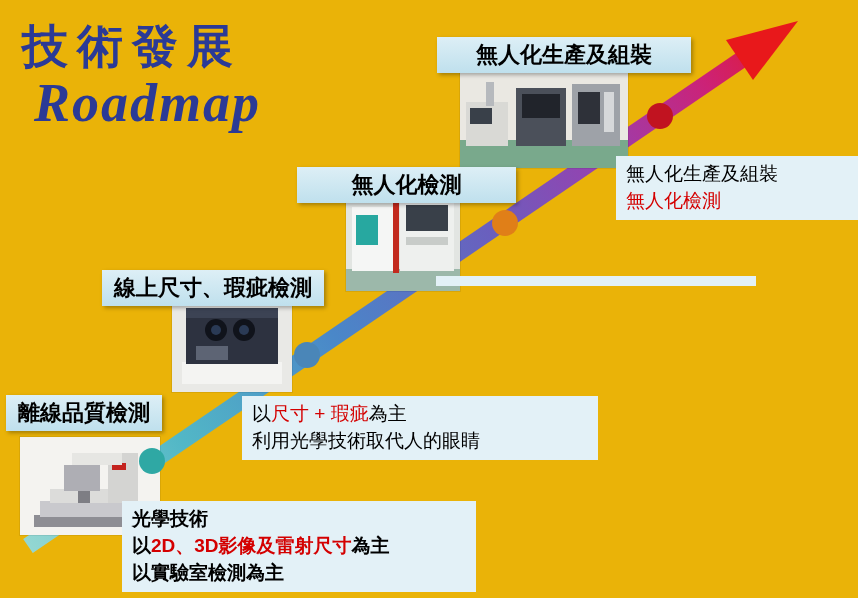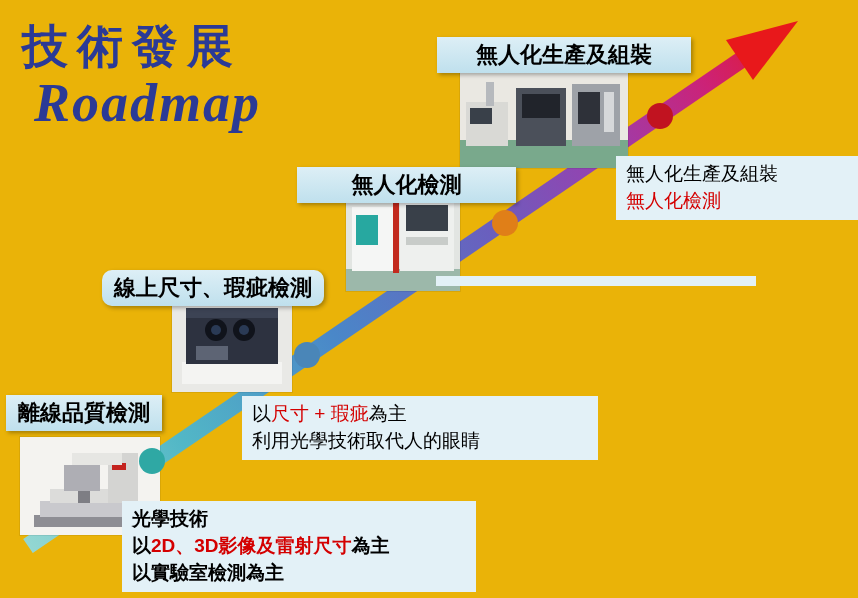--- a/index.html
+++ b/index.html
@@ -98,21 +98,21 @@
       <rect x="26" y="14" width="8" height="24" fill="#b6b9bd"></rect>
       <rect x="56" y="20" width="50" height="58" fill="#4b505a"></rect>
       <rect x="62" y="26" width="38" height="24" fill="#21242b"></rect>
       <rect x="112" y="16" width="48" height="62" fill="#9ea2a8"></rect>
       <rect x="118" y="24" width="22" height="32" fill="#2e3139"></rect>
       <rect x="144" y="24" width="10" height="40" fill="#d6d8da"></rect>
     </svg>
   </div>
 
   <div class="stage-label" style="left:6px; top:395px;">離線品質檢測</div>
-  <div class="stage-label" style="left:102px; top:270px;border-radius:10px;">線上尺寸、瑕疵檢測</div>
+  <div class="stage-label" style="left:102px; top:270px;">線上尺寸、瑕疵檢測</div>
   <div class="stage-label centered" style="left:297px; top:167px; min-width:195px;">無人化檢測</div>
   <div class="stage-label centered" style="left:437px; top:37px; min-width:230px;">無人化生產及組裝</div>
 
   <div class="desc-box" style="left:122px; top:501px; width:334px;font-weight:bold;">
     <div>
       <span>光學技術</span>
     </div>
     <div>
       <span>以</span><span class="red">2D、3D影像及雷射尺寸</span><span>為主</span>
     </div>

